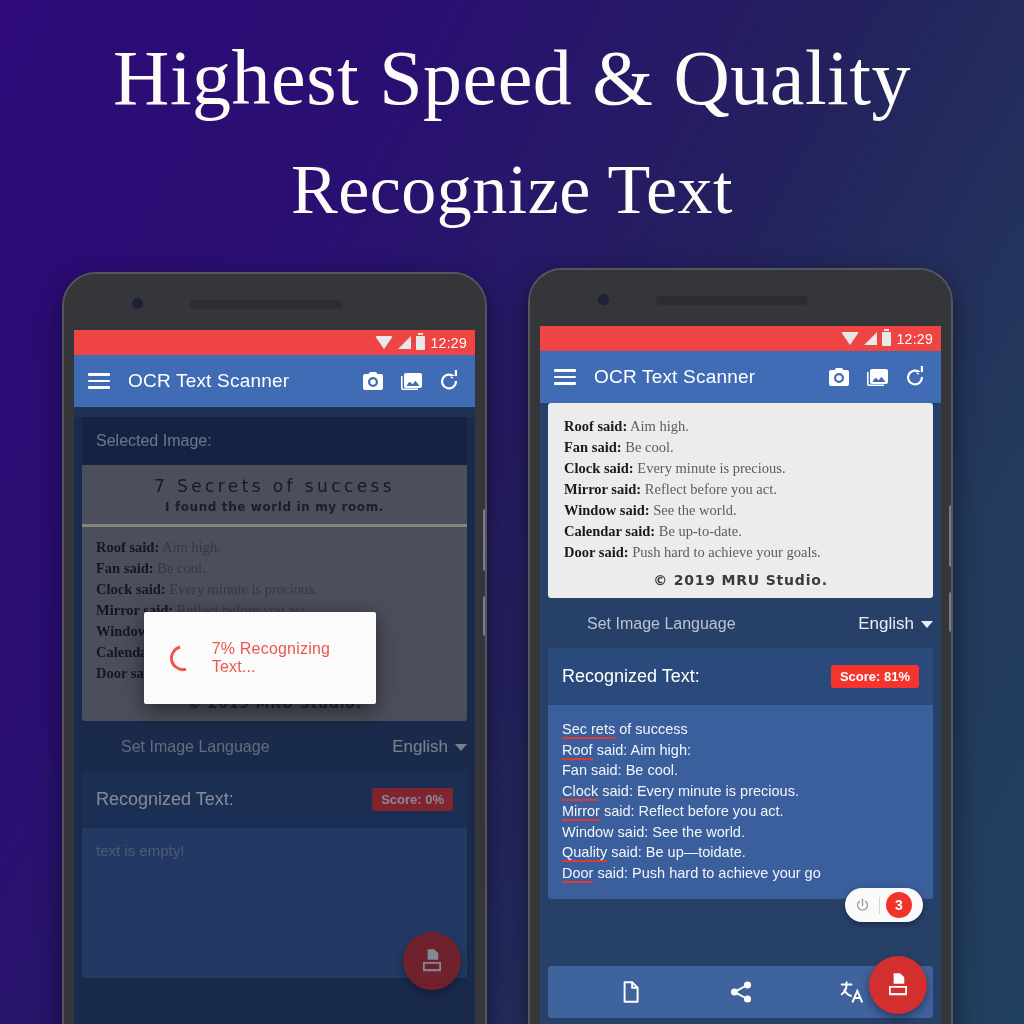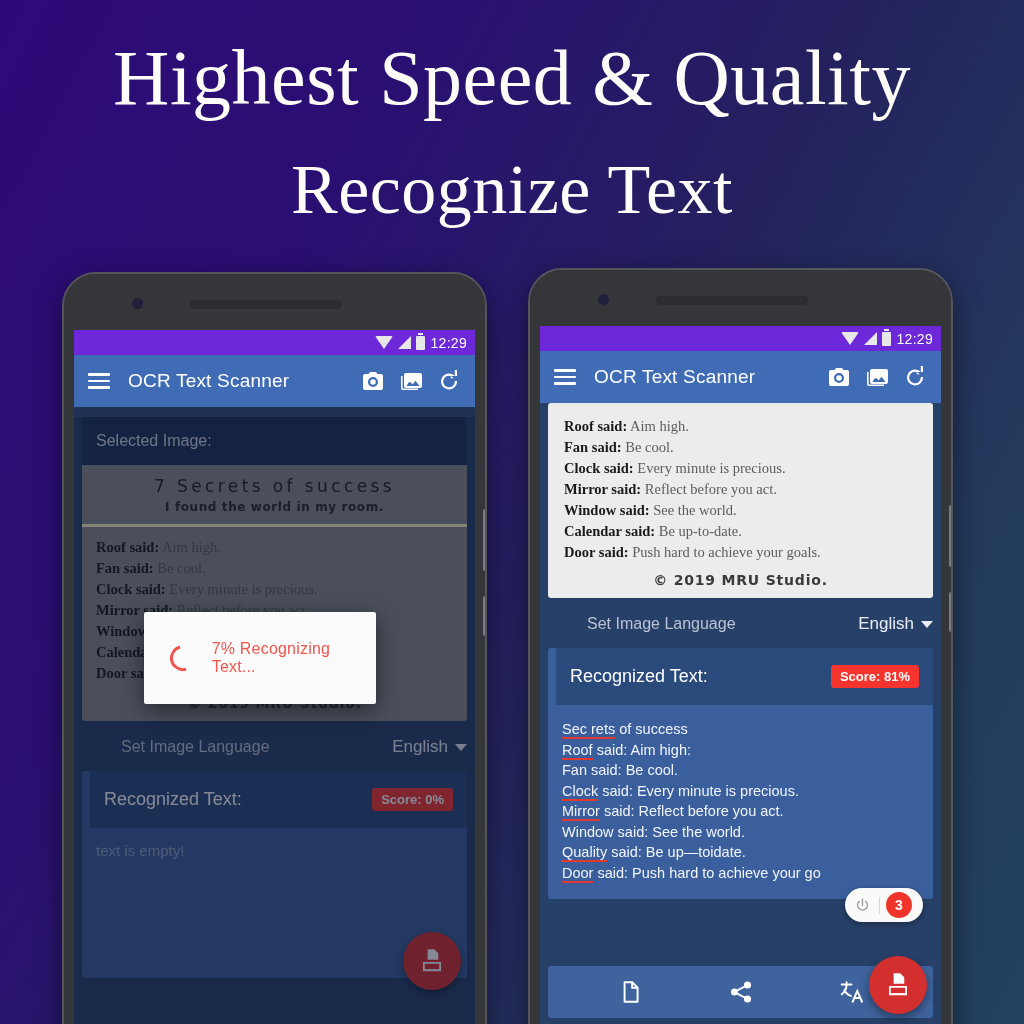--- a/index.html
+++ b/index.html
@@ -91,21 +91,21 @@
     width: 401px;
     margin: 0 auto;
     height: 700px;
     background: #1f3155;
     overflow: hidden;
   }
 
   
   .statusbar {
     height: 25px;
-    background: #6d28d9;
+    background: #ef4444;
     display: flex;
     align-items: center;
     justify-content: flex-end;
     padding-right: 8px;
     gap: 5px;
   }
   .sb-clock {
     color: #fff;
     font-size: 14px;
     letter-spacing: .3px;
@@ -259,21 +259,20 @@
     border-radius: 3px;
     overflow: hidden;
     background: #3a5f9c;
   }
   .rec-head {
     background: #2b4a7c;
     display: flex;
     align-items: center;
     justify-content: space-between;
     padding: 17px 14px;
-    margin-left: 8px;
   }
   .rec-title { color: #fff; font-size: 18px; }
   .score-badge {
     background: #f5342e;
     color: #fff;
     font-size: 13px;
     font-weight: 700;
     padding: 4px 9px;
     border-radius: 3px;
   }

